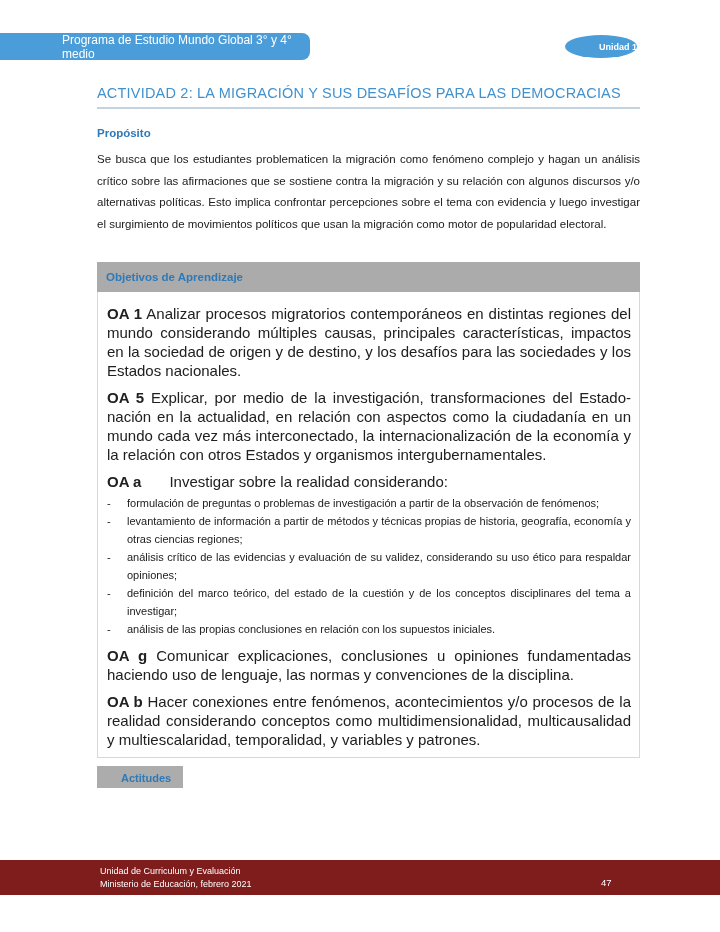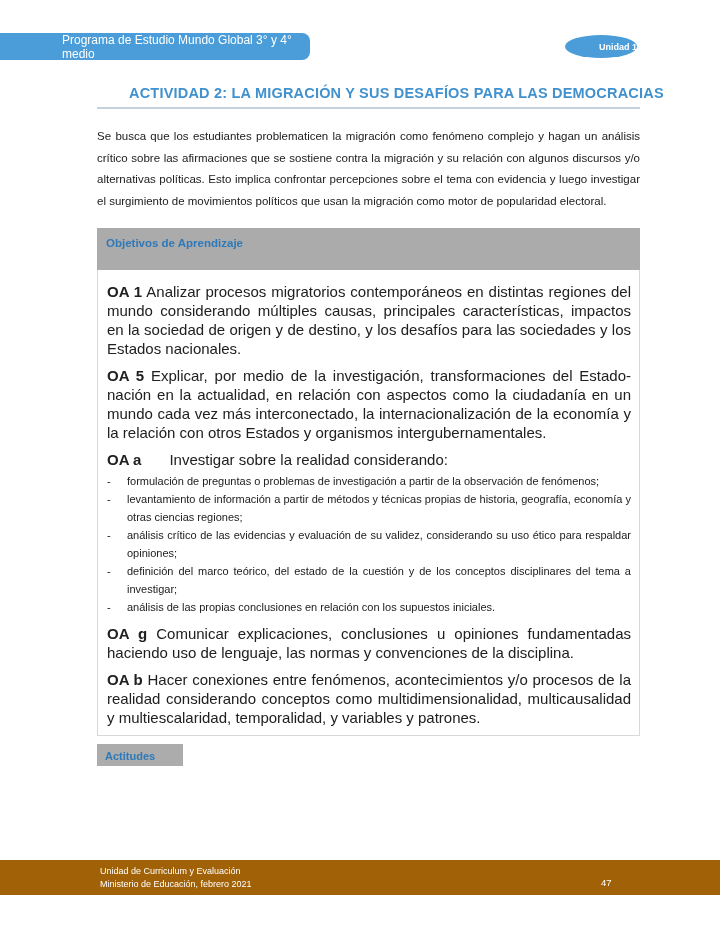--- a/index.html
+++ b/index.html
@@ -17,58 +17,58 @@
   .badge-unit {
     position:absolute; left:565px; top:35px; width:72px; height:23px;
     background:#4A9DD8; border-radius:50%;
     display:flex; align-items:center; justify-content:flex-end;
     color:#fff; font-size:9px; font-weight:bold;
   }
 
   
   .content { position:absolute; left:97px; top:84px; width:543px; }
 
-  .title { font-size:14.5px; line-height:19px; font-weight:bold; color:#4191CE; letter-spacing:0.2px; white-space:nowrap;margin-left:32px; }
+  .title { font-size:14.5px; line-height:19px; font-weight:normal; color:#4191CE; letter-spacing:0.2px; white-space:nowrap; }
   .divider { height:2px; background:#C3D2DE; margin-top:4px; margin-bottom:17px; }
 
   .sec-head { font-size:11.5px; line-height:14px; font-weight:bold; color:#2E79B8; margin-bottom:9px; }
-  .intro { font-size:11.5px; line-height:21.7px; text-align:justify; margin-bottom:15px; }
+  .intro { font-size:11.5px; line-height:21.7px; text-align:justify; margin-bottom:26px; }
 
   .oa-bar {
-    height:42px; background:#ABABAB; color:#2E79B8; font-weight:bold;
+    height:30px; background:#ABABAB; color:#2E79B8; font-weight:bold;
     font-size:11.5px; line-height:30px; padding-left:9px;
   }
   .oa-box {
     border:1px solid #D8D8D8; border-top:none;
     padding:4px 8px 8px 9px; background:#fff;
   }
   .oa { font-size:15px; line-height:19px; text-align:justify; margin-top:8px; }
   .oa b { color:#202020; }
   .oa b.tabbed { margin-right:28px; }
 
   .bullets { margin-top:3px; }
   .bullet { display:flex; font-size:11px; line-height:18px; }
   .bullet .dash { width:20px; flex:0 0 20px; }
   .bullet .btxt { flex:1; text-align:justify; }
 
   .info-table { margin-top:8px; }
   .info-row { display:flex; gap:3px; margin-bottom:3px; }
   .cell-label {
     flex:0 0 86px; background:#ACACAC; color:#2E79B8; font-weight:bold;
-    font-size:11px; padding:6px 6px 4px 8px;
+    font-size:11px; padding:6px 6px 4px 24px;
   }
   .cell-value {
     flex:1; background:#C7C7C7; font-size:11px; line-height:17px;
     text-align:justify; padding:5px 8px 4px 8px;
   }
 
   
   .footer {
     position:absolute; left:0; top:860px; width:720px; height:35px;
-    background:#a16207; color:#fff;
+    background:#7f1d1d; color:#fff;
   }
   .footer-text { position:absolute; left:100px; top:5px; font-size:9px; line-height:13px; }
   .page-num { position:absolute; left:601px; top:17px; font-size:9.5px; }
 </style>
 </head>
 <body>
 
 <div class="page">
 
   <div class="badge-left">
@@ -76,20 +76,21 @@
   </div>
   <div class="badge-unit">
     <span>Unidad 1</span>
   </div>
 
   <div class="content">
 
     <div class="title">ACTIVIDAD 2: LA MIGRACIÓN Y SUS DESAFÍOS PARA LAS DEMOCRACIAS</div>
     <div class="divider"></div>
 
+    <div class="sec-head">Propósito</div>
     <p class="intro">Se busca que los estudiantes problematicen la migración como fenómeno complejo y hagan un análisis crítico sobre las afirmaciones que se sostiene contra la migración y su relación con algunos discursos y/o alternativas políticas. Esto implica confrontar percepciones sobre el tema con evidencia y luego investigar el surgimiento de movimientos políticos que usan la migración como motor de popularidad electoral.</p>
 
     <div class="oa-bar">Objetivos de Aprendizaje</div>
 
     <div class="oa-box">
 
       <p class="oa"><b>OA 1</b> <span>Analizar procesos migratorios contemporáneos en distintas regiones del mundo considerando múltiples causas, principales características, impactos en la sociedad de origen y de destino, y los desafíos para las sociedades y los Estados nacionales.</span></p>
 
       <p class="oa"><b>OA 5</b> <span>Explicar, por medio de la investigación, transformaciones del Estado-nación en la actualidad, en relación con aspectos como la ciudadanía en un mundo cada vez más interconectado, la internacionalización de la economía y la relación con otros Estados y organismos intergubernamentales.</span></p>
 

